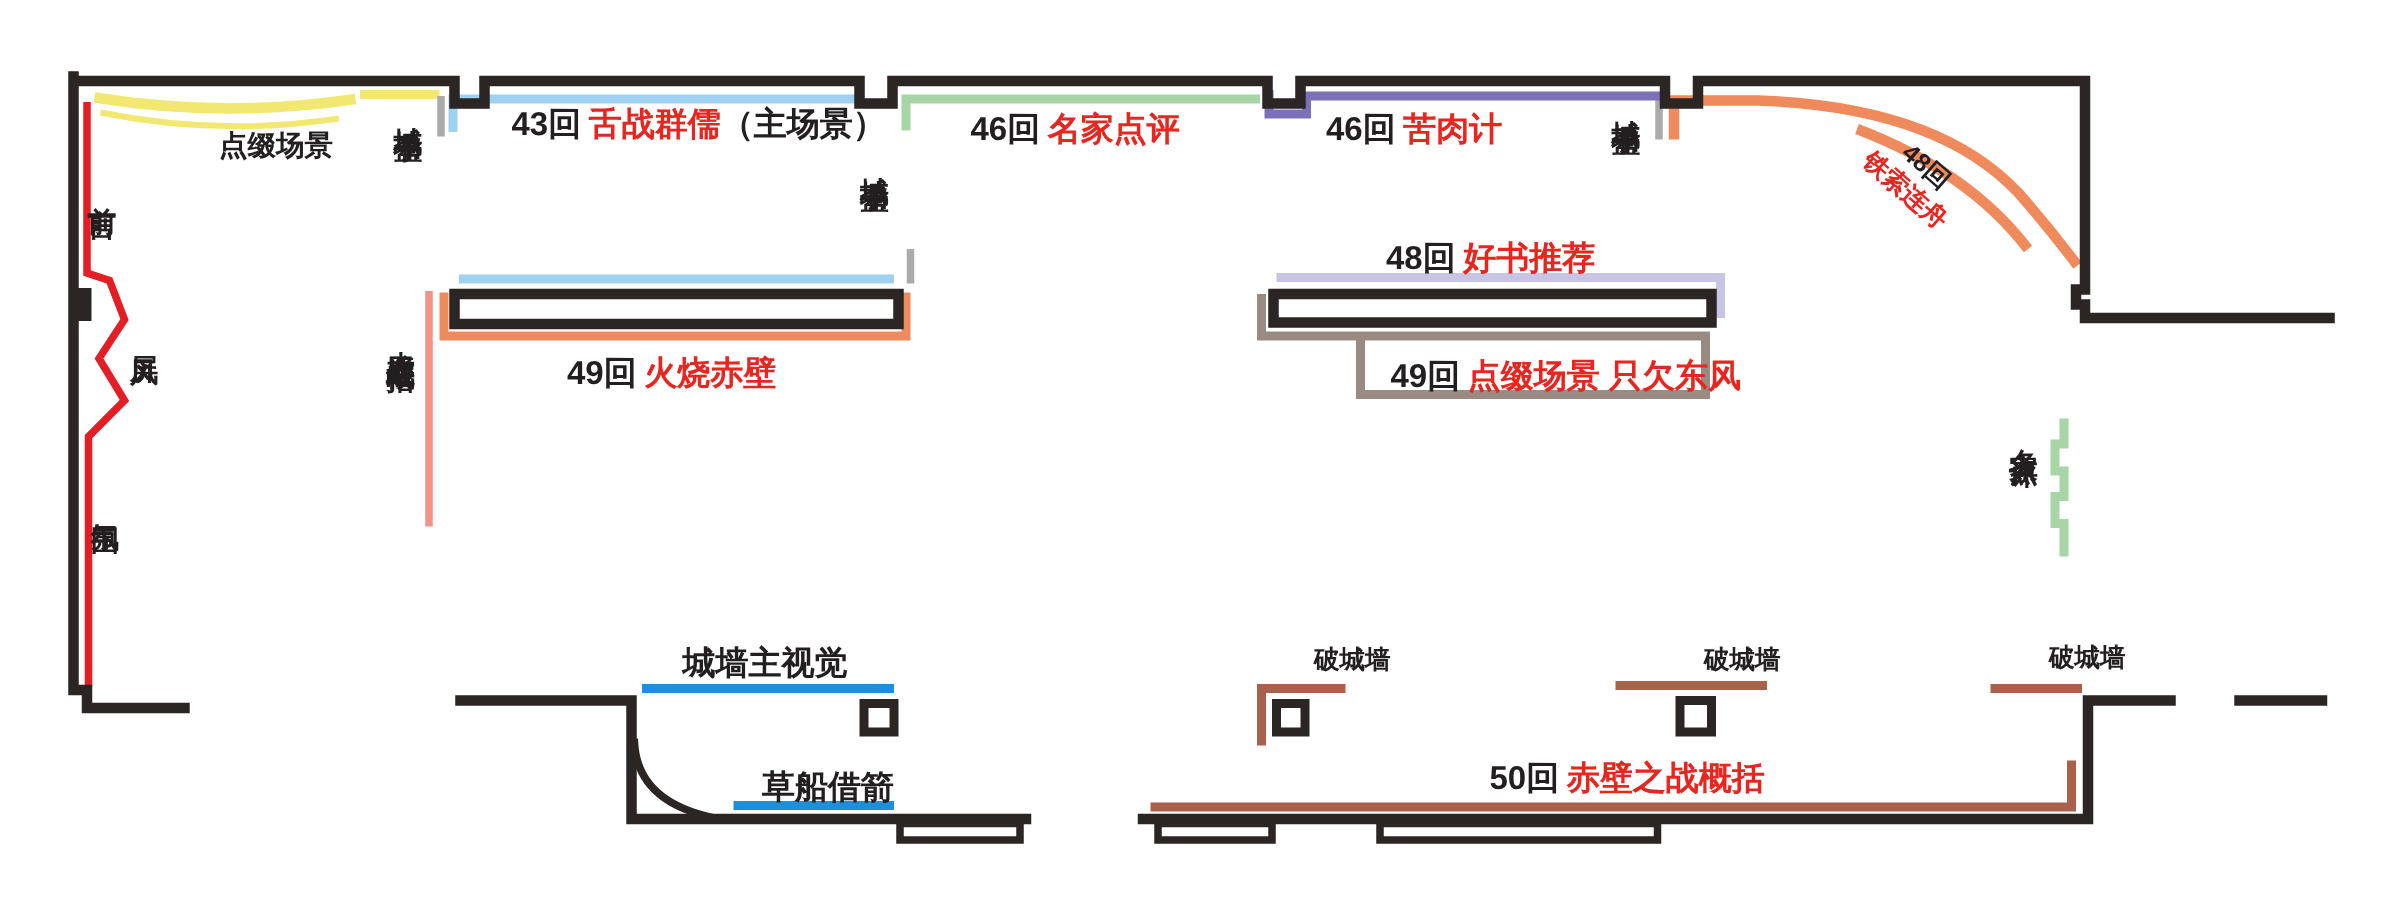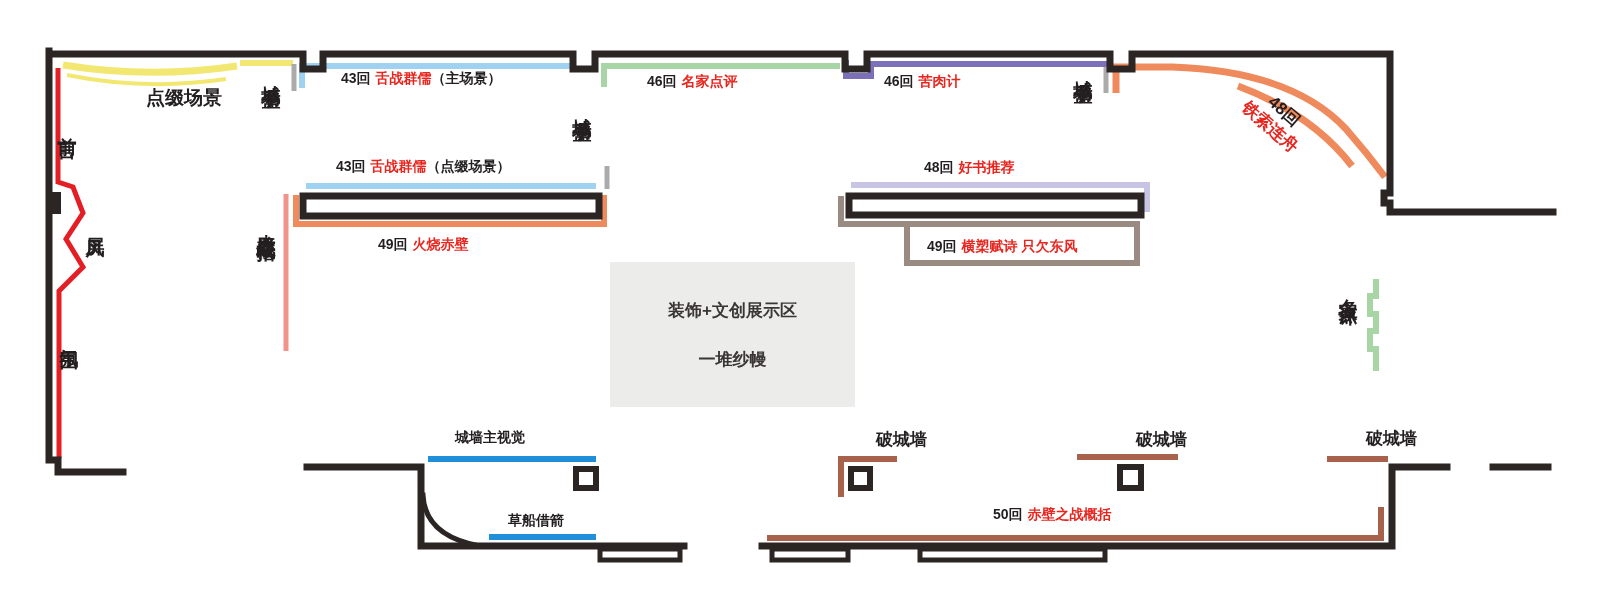--- a/index.html
+++ b/index.html
@@ -6,21 +6,21 @@
     --wall:#2B2523; --red-line:#E31E24; --yellow:#F2E871; --sky:#9ED2F0;
     --green:#A8D5A6; --purple:#7C70B8; --lavender:#C8C4E4; --orange:#EF8A5C;
     --salmon:#F2938A; --blue:#1E8FD8; --brown:#A8614A; --taupe:#9A8B82;
     --gmark:#ABABAB; --redtxt:#E8261F; --blktxt:#231F20; --boxbg:#ECECEA;
   }
   html,body{margin:0;padding:0;background:#fff;}
   #plan{position:relative;width:1600px;height:611px;background:#fff;overflow:hidden;
         font-family:"Liberation Sans","DejaVu Sans",sans-serif;font-weight:bold;color:var(--blktxt);}
   #plan svg{position:absolute;left:0;top:0;}
   .lab{position:absolute;white-space:nowrap;line-height:1.1;}
-  .fs19{font-size:19px;} .fs18{font-size:14px;} .fs17{font-size:17px;margin-left:40px;}
+  .fs19{font-size:19px;} .fs18{font-size:22px;} .fs17{font-size:17px;margin-left:40px;}
   .rd{color:var(--redtxt);}
   .nm{margin-right:5px;}
   .vlab{position:absolute;writing-mode:vertical-rl;text-orientation:upright;
         letter-spacing:2px;font-size:19px;line-height:1;white-space:nowrap;}
   .decor-box{position:absolute;left:610px;top:262px;width:245px;height:145px;background:var(--boxbg);
         display:flex;flex-direction:column;align-items:center;justify-content:center;gap:26px;}
   .decor-box div{font-size:17px;color:#3A3634;}
   .rot{position:absolute;left:1202px;top:98px;width:150px;text-align:center;
         transform:rotate(41deg);transform-origin:center center;font-size:17px;line-height:1.25;}
 </style>
@@ -90,53 +90,46 @@
       <rect x="849" y="196" width="292" height="19"></rect>
     </g>
 
     <g fill="#fff" stroke="var(--wall)" stroke-width="6">
       <rect x="576" y="469" width="20" height="19"></rect>
       <rect x="851" y="469" width="19" height="19"></rect>
       <rect x="1120" y="467" width="21" height="21"></rect>
     </g>
   </svg>
 
-  <div class="decor-box">
-    <div>装饰+文创展示区</div>
-    <div>一堆纱幔</div>
-  </div>
 
   <div class="lab fs19" style="left:146px;top:88px">点缀场景</div>
 
   <div class="lab fs18" style="left:341px;top:71px">
     <span class="nm">43回</span><span class="rd">舌战群儒</span><span>（主场景）</span>
   </div>
 
   <div class="lab fs18" style="left:647px;top:74px">
     <span class="nm">46回</span><span class="rd">名家点评</span>
   </div>
 
   <div class="lab fs18" style="left:884px;top:74px">
     <span class="nm">46回</span><span class="rd">苦肉计</span>
   </div>
 
-  <div class="lab fs18" style="left:336px;top:159px">
-    <span class="nm">43回</span><span class="rd">舌战群儒</span><span>（点缀场景）</span>
-  </div>
 
   <div class="lab fs18" style="left:924px;top:160px">
     <span class="nm">48回</span><span class="rd">好书推荐</span>
   </div>
 
   <div class="lab fs18" style="left:378px;top:237px">
     <span class="nm">49回</span><span class="rd">火烧赤壁</span>
   </div>
 
   <div class="lab fs18" style="left:927px;top:239px">
-    <span class="nm">49回</span><span class="rd">横槊赋诗 只欠东风</span>
+    <span class="nm">49回</span><span class="rd">点缀场景 只欠东风</span>
   </div>
 
   <div class="lab fs18" style="left:993px;top:507px">
     <span class="nm">50回</span><span class="rd">赤壁之战概括</span>
   </div>
 
   <div class="rot">
     <div>48回</div>
     <div class="rd">铁索连舟</div>
   </div>

